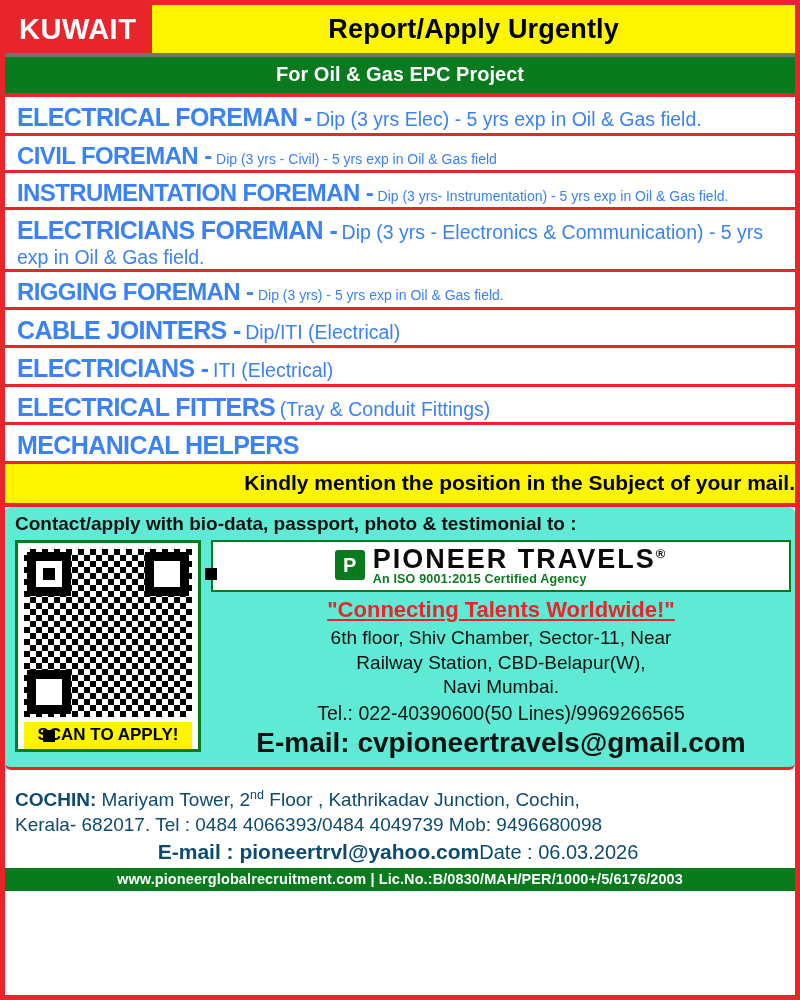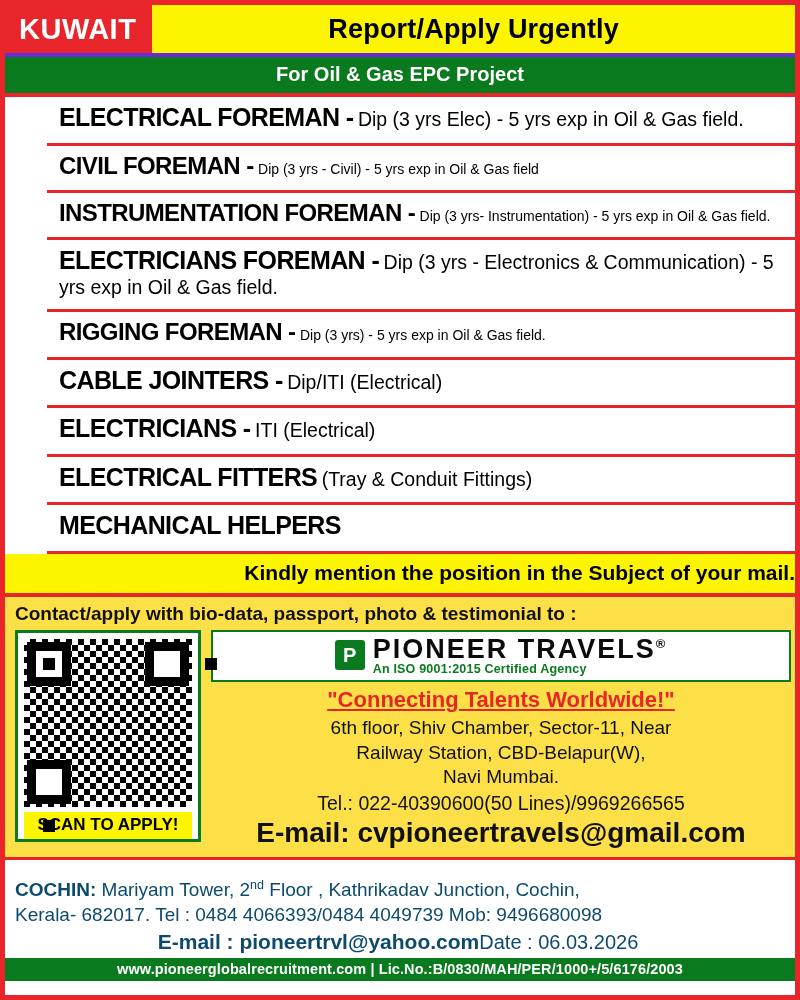--- a/index.html
+++ b/index.html
@@ -19,21 +19,21 @@
     box-sizing: border-box;
     border: 5px solid #e8252a;
     background: #ffffff;
     display: flex;
     flex-direction: column;
   }
   
   .header-row {
     display: flex;
     align-items: stretch;
-    border-bottom: 4px solid #6d28d9;
+    border-bottom: 4px solid #737373;
     height: 48px;
     justify-content: center;
   }
   .kuwait {
     background: #e8252a;
     color: #ffffff;
     font-size: 29px;
     font-weight: bold;
     letter-spacing: 0.5px;
     display: flex;
@@ -61,24 +61,23 @@
     padding: 6px 0 7px;
     border-bottom: 4px solid #e8252a;
   }
   
   .jobs {
     display: flex;
     flex-direction: column;
   }
   .job {
     border-bottom: 3px solid #e8252a;
-    padding: 5px 10px 10px 12px;
+    padding: 5px 10px 0 12px;
     line-height: 1.22;
-    color: #000000;
-    margin-left: 42px;
+    color: #3b82f6;
   }
   .job .title {
     font-family: "Liberation Sans", sans-serif;
     font-weight: bold;
     font-size: 25px;
     letter-spacing: -0.6px;
     white-space: nowrap;
   }
   .job .desc {
     font-size: 19.5px;
@@ -91,23 +90,24 @@
     background: #fdf500;
     text-align: right;
     font-size: 21px;
     font-weight: bold;
     padding: 7px 0 8px;
     border-bottom: 4px solid #e8252a;
     color: #000000;
   }
   
   .contact-block {
-    background: #fde047;
+    background: #5eead4;
     border-bottom: 3px solid #e8252a;
     padding: 6px 4px 8px 10px;
+    border-radius: 6px;
   }
   .contact-head {
     font-size: 19px;
     font-weight: bold;
     color: #111;
     margin-bottom: 5px;
   }
   .contact-body {
     display: flex;
     align-items: flex-start;

